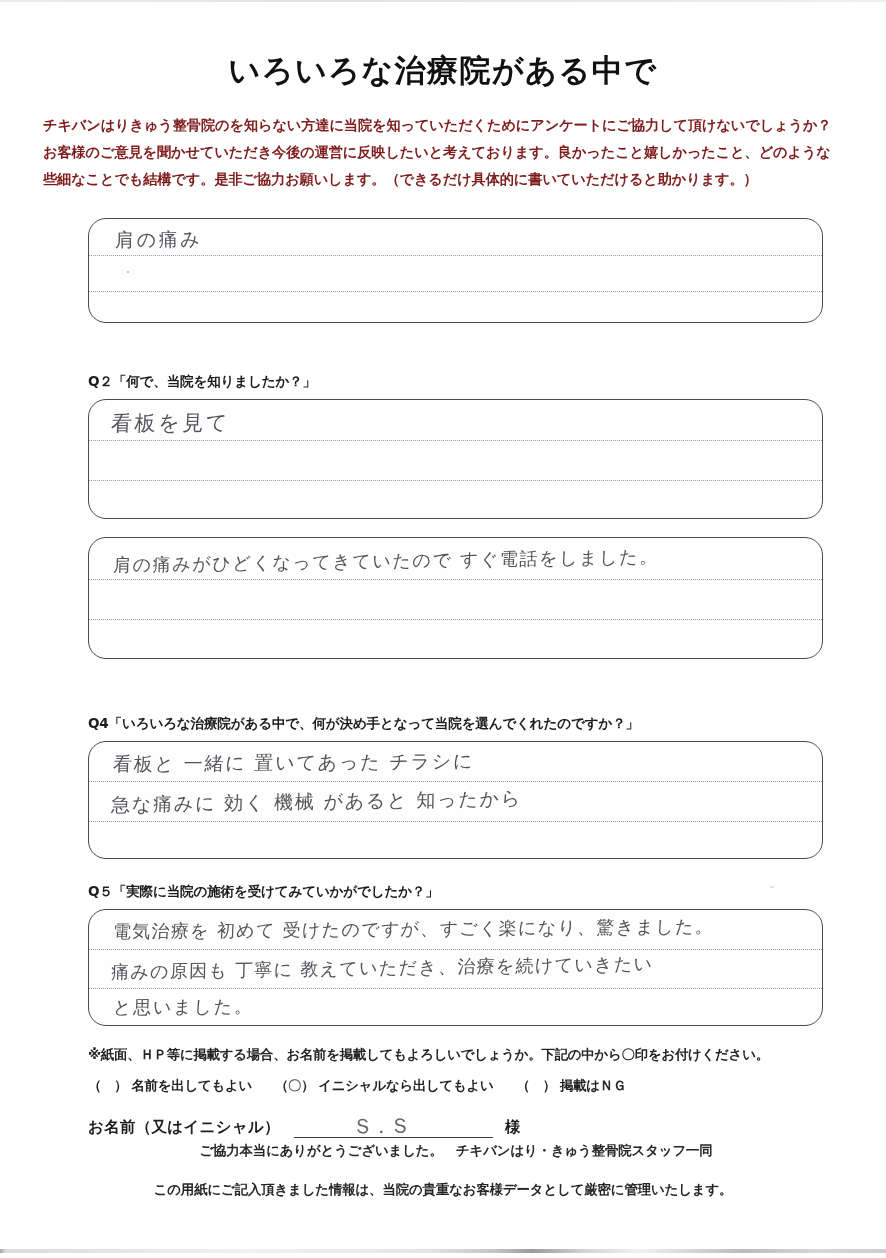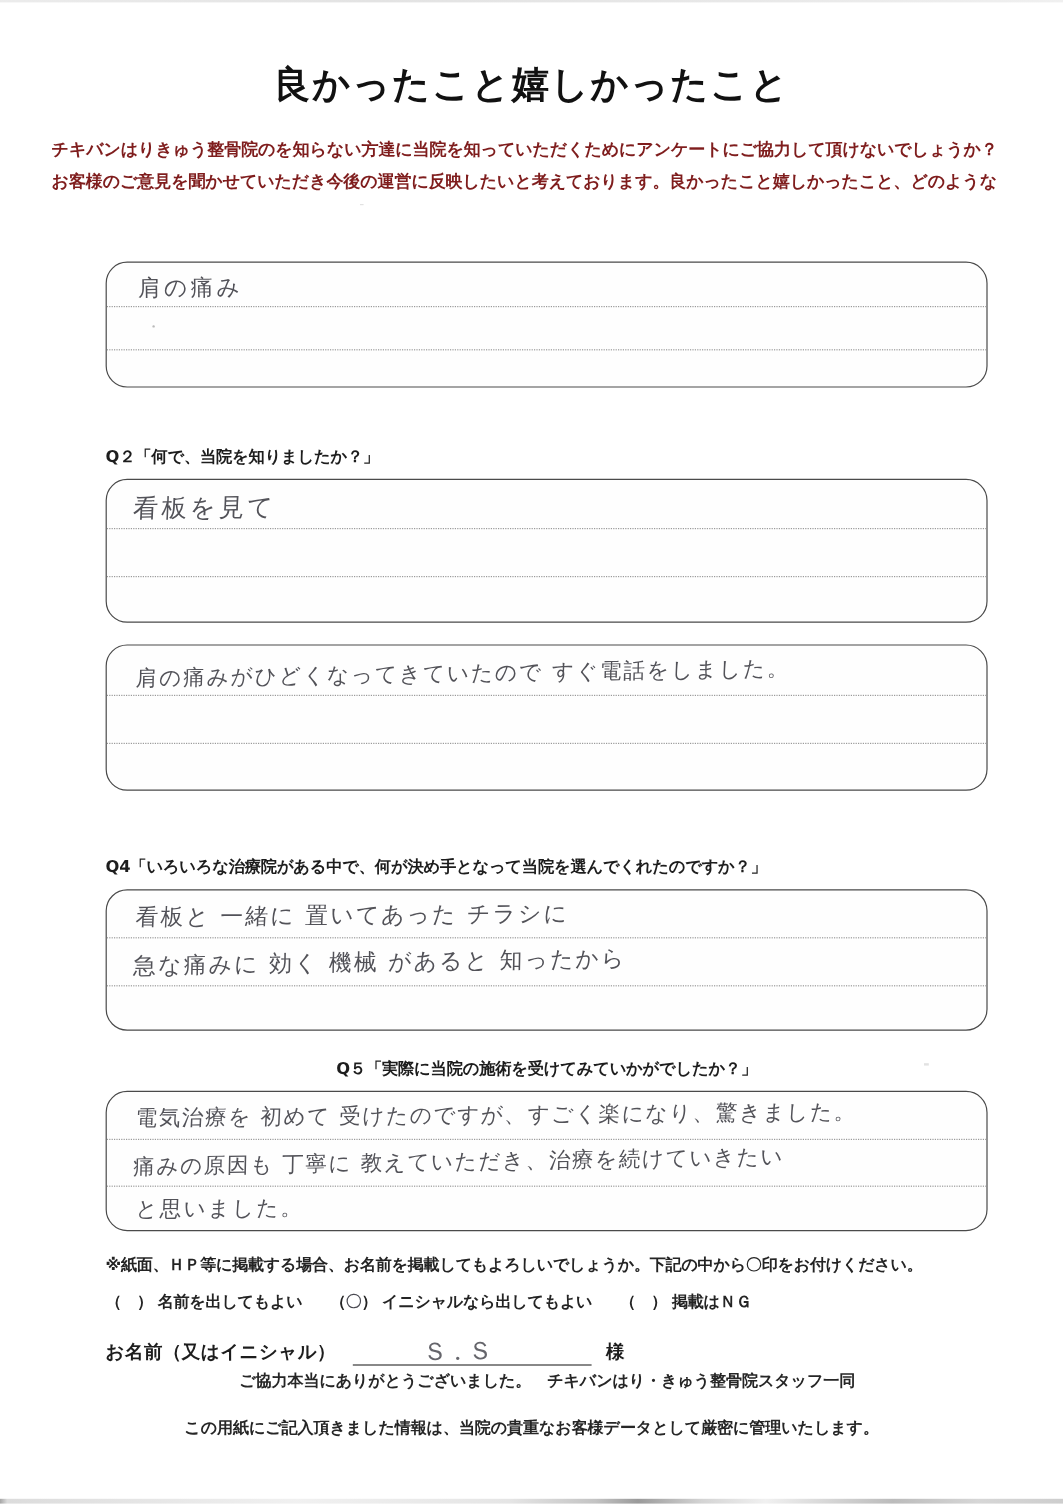--- a/index.html
+++ b/index.html
@@ -173,25 +173,26 @@
     white-space: nowrap;
   }
 </style>
 </head>
 <body>
 
 <div id="sheet">
 
   <div class="scan-edge-top"></div>
 
-  <div class="title">良かったこと嬉しかったこと</div>
+  <div class="title">いろいろな治療院がある中で</div>
 
   <div class="intro">
     <div>チキバンはりきゅう整骨院のを知らない方達に当院を知っていただくためにアンケートにご協力して頂けないでしょうか？</div>
     <div>お客様のご意見を聞かせていただき今後の運営に反映したいと考えております。良かったこと嬉しかったこと、どのような</div>
+    <div>些細なことでも結構です。是非ご協力お願いします。（できるだけ具体的に書いていただけると助かります。）</div>
   </div>
 
   <div class="qblock" style="top:212px;">
     <div class="answerbox" style="height:105px;">
       <div class="rule" style="top:36px;"></div>
       <div class="rule" style="top:72px;"></div>
       <div class="hand" style="top:8px;left:26px;">肩の痛み</div>
       <div class="speck" style="top:52px;left:38px;"></div>
     </div>
   </div>
@@ -216,21 +217,21 @@
   <div class="qblock" style="top:712px;">
     <div class="qlabel">Q4「いろいろな治療院がある中で、何が決め手となって当院を選んでくれたのですか？」</div>
     <div class="answerbox" style="height:118px;">
       <div class="rule" style="top:39px;"></div>
       <div class="rule" style="top:79px;"></div>
       <div class="hand h2" style="top:8px;left:24px;font-size:19px;letter-spacing:1.8px;">看板と 一緒に 置いてあった チラシに</div>
       <div class="hand h3" style="top:47px;left:22px;font-size:19px;letter-spacing:1.8px;">急な痛みに 効く 機械 があると 知ったから</div>
     </div>
   </div>
 
-  <div class="qblock" style="top:880px;text-align:center;">
+  <div class="qblock" style="top:880px;">
     <div class="qlabel">Q５「実際に当院の施術を受けてみていかがでしたか？」</div>
     <div class="answerbox" style="height:117px;">
       <div class="rule" style="top:39px;"></div>
       <div class="rule" style="top:78px;"></div>
       <div class="hand h2" style="top:7px;left:24px;font-size:18px;letter-spacing:1.3px;">電気治療を 初めて 受けたのですが、すごく楽になり、驚きました。</div>
       <div class="hand h3" style="top:46px;left:22px;font-size:18px;letter-spacing:1.3px;">痛みの原因も 丁寧に 教えていただき、治療を続けていきたい</div>
       <div class="hand h2" style="top:85px;left:24px;font-size:18px;letter-spacing:1.8px;">と思いました。</div>
     </div>
   </div>
 

